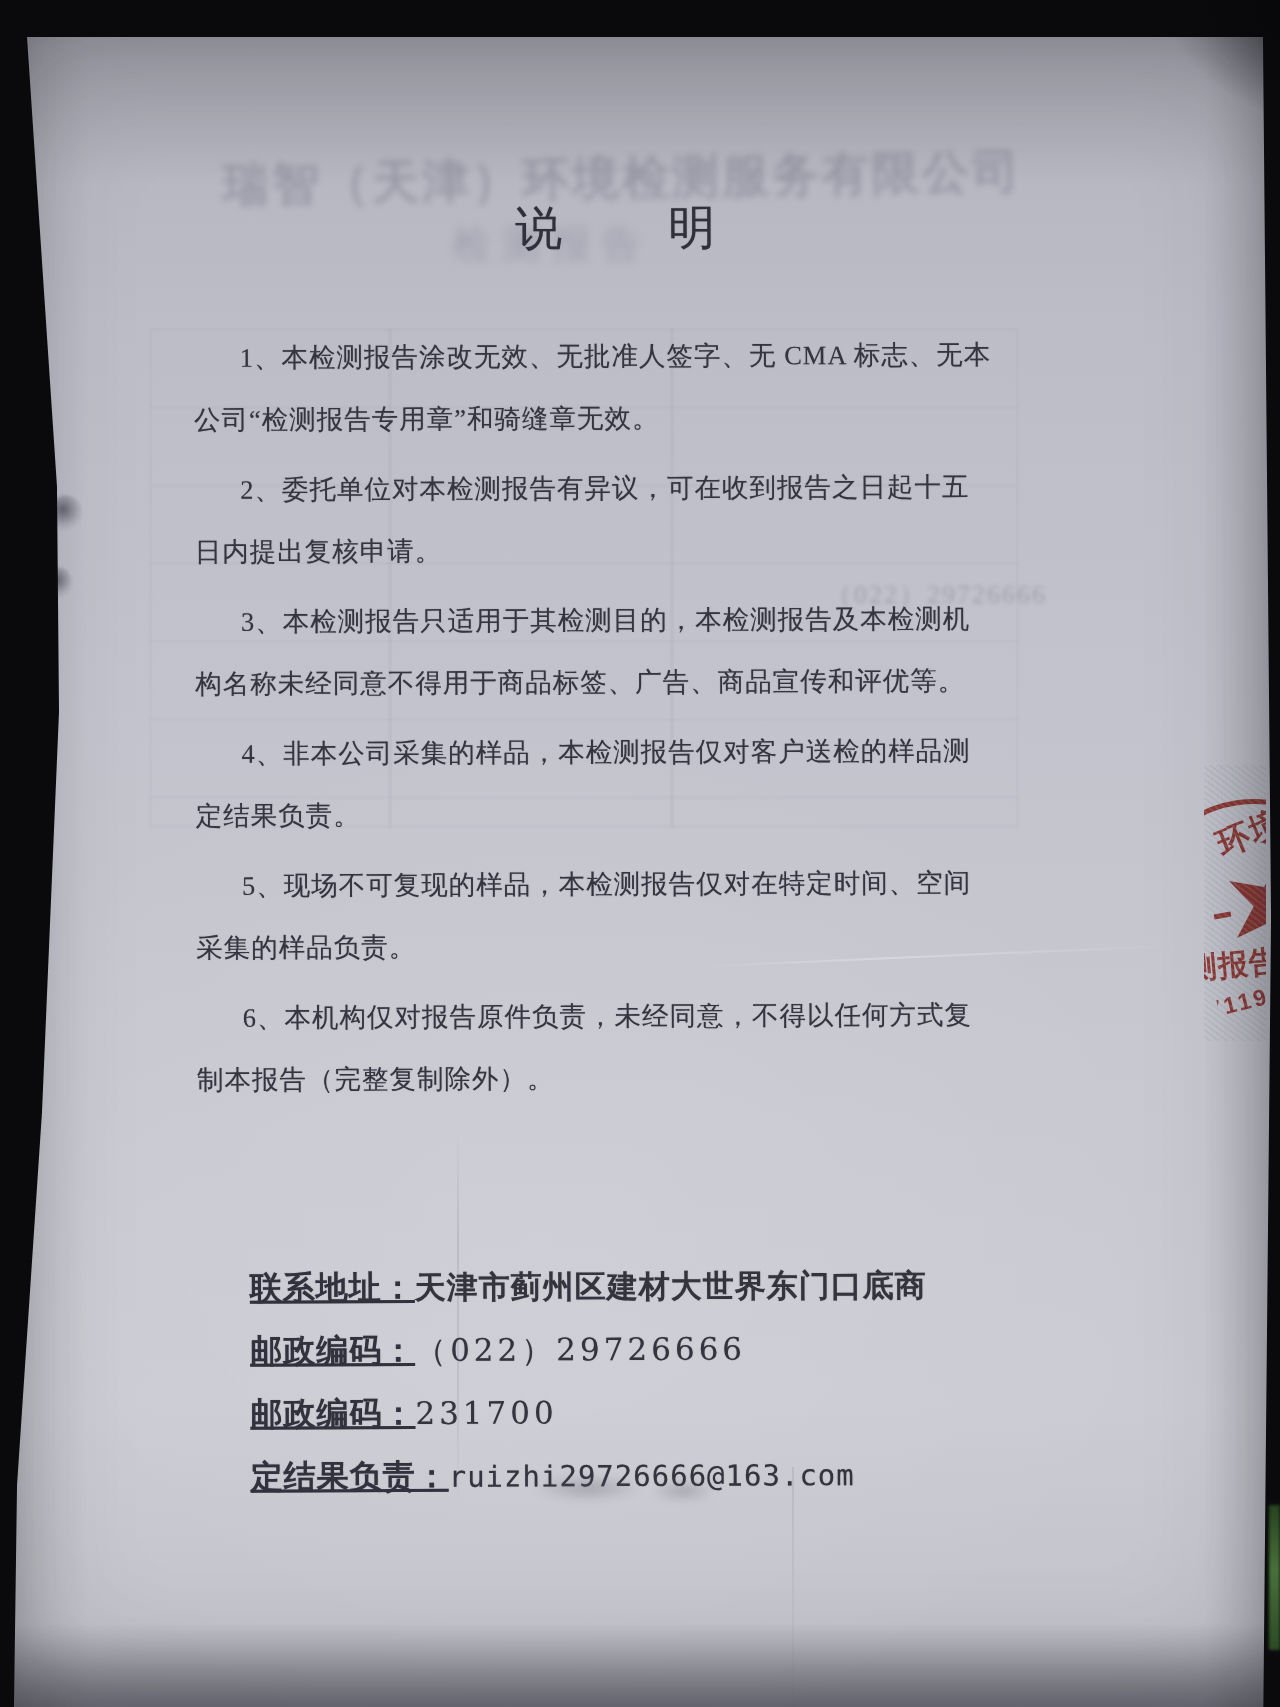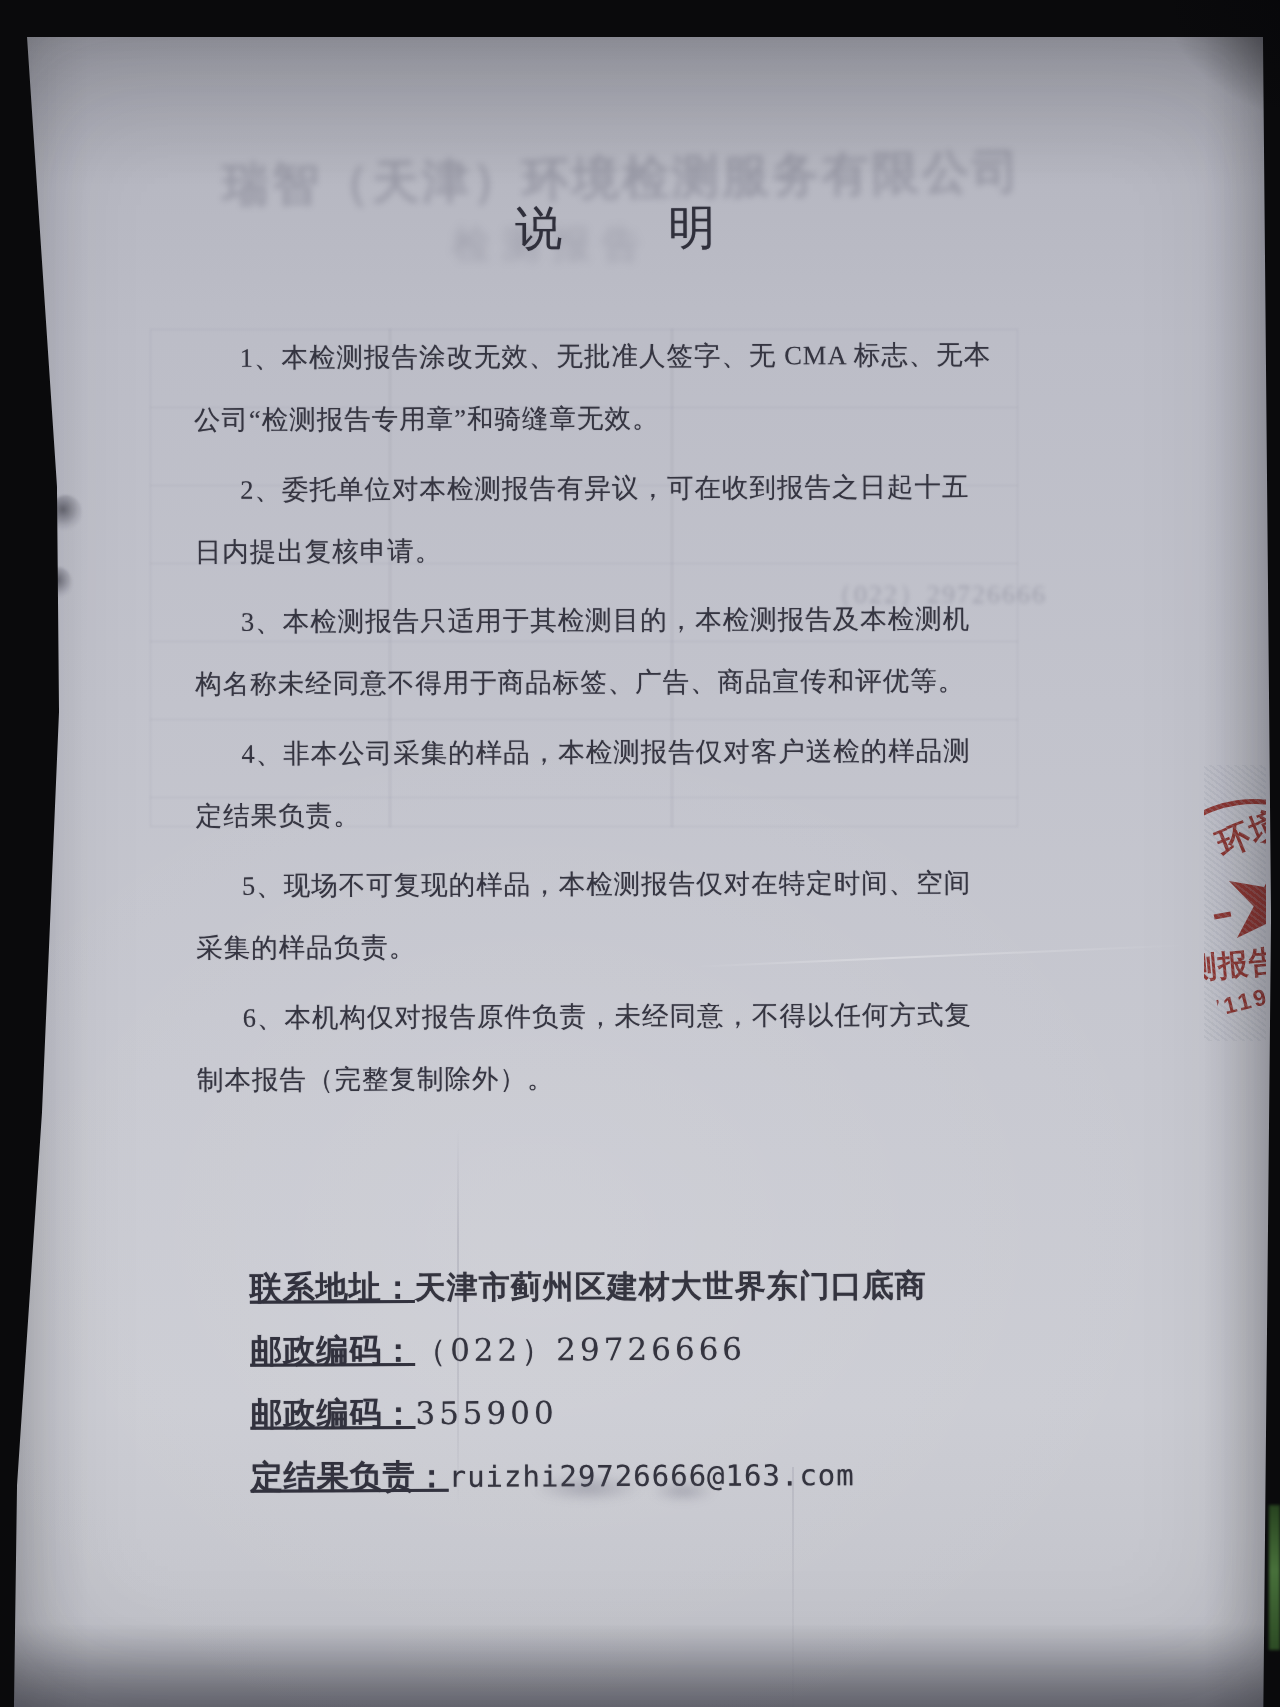--- a/index.html
+++ b/index.html
@@ -176,21 +176,21 @@
       </div>
 
       <div class="contact">
         <div class="c-row">
           <span class="c-label">联系地址：</span><span class="c-val addr">天津市蓟州区建材大世界东门口底商</span>
         </div>
         <div class="c-row">
           <span class="c-label">邮政编码：</span><span class="c-val num">（022）29726666</span>
         </div>
         <div class="c-row">
-          <span class="c-label">邮政编码：</span><span class="c-val num">355900</span>
+          <span class="c-label">邮政编码：</span><span class="c-val num">231700</span>
         </div>
         <div class="c-row">
           <span class="c-label">定结果负责：</span><span class="c-val mail">ruizhi29726666@163.com</span>
         </div>
       </div>
     </div>
 
     <div class="seal">
       <div class="seal-arc"></div>
       <div class="seal-arc-text">环境</div>

